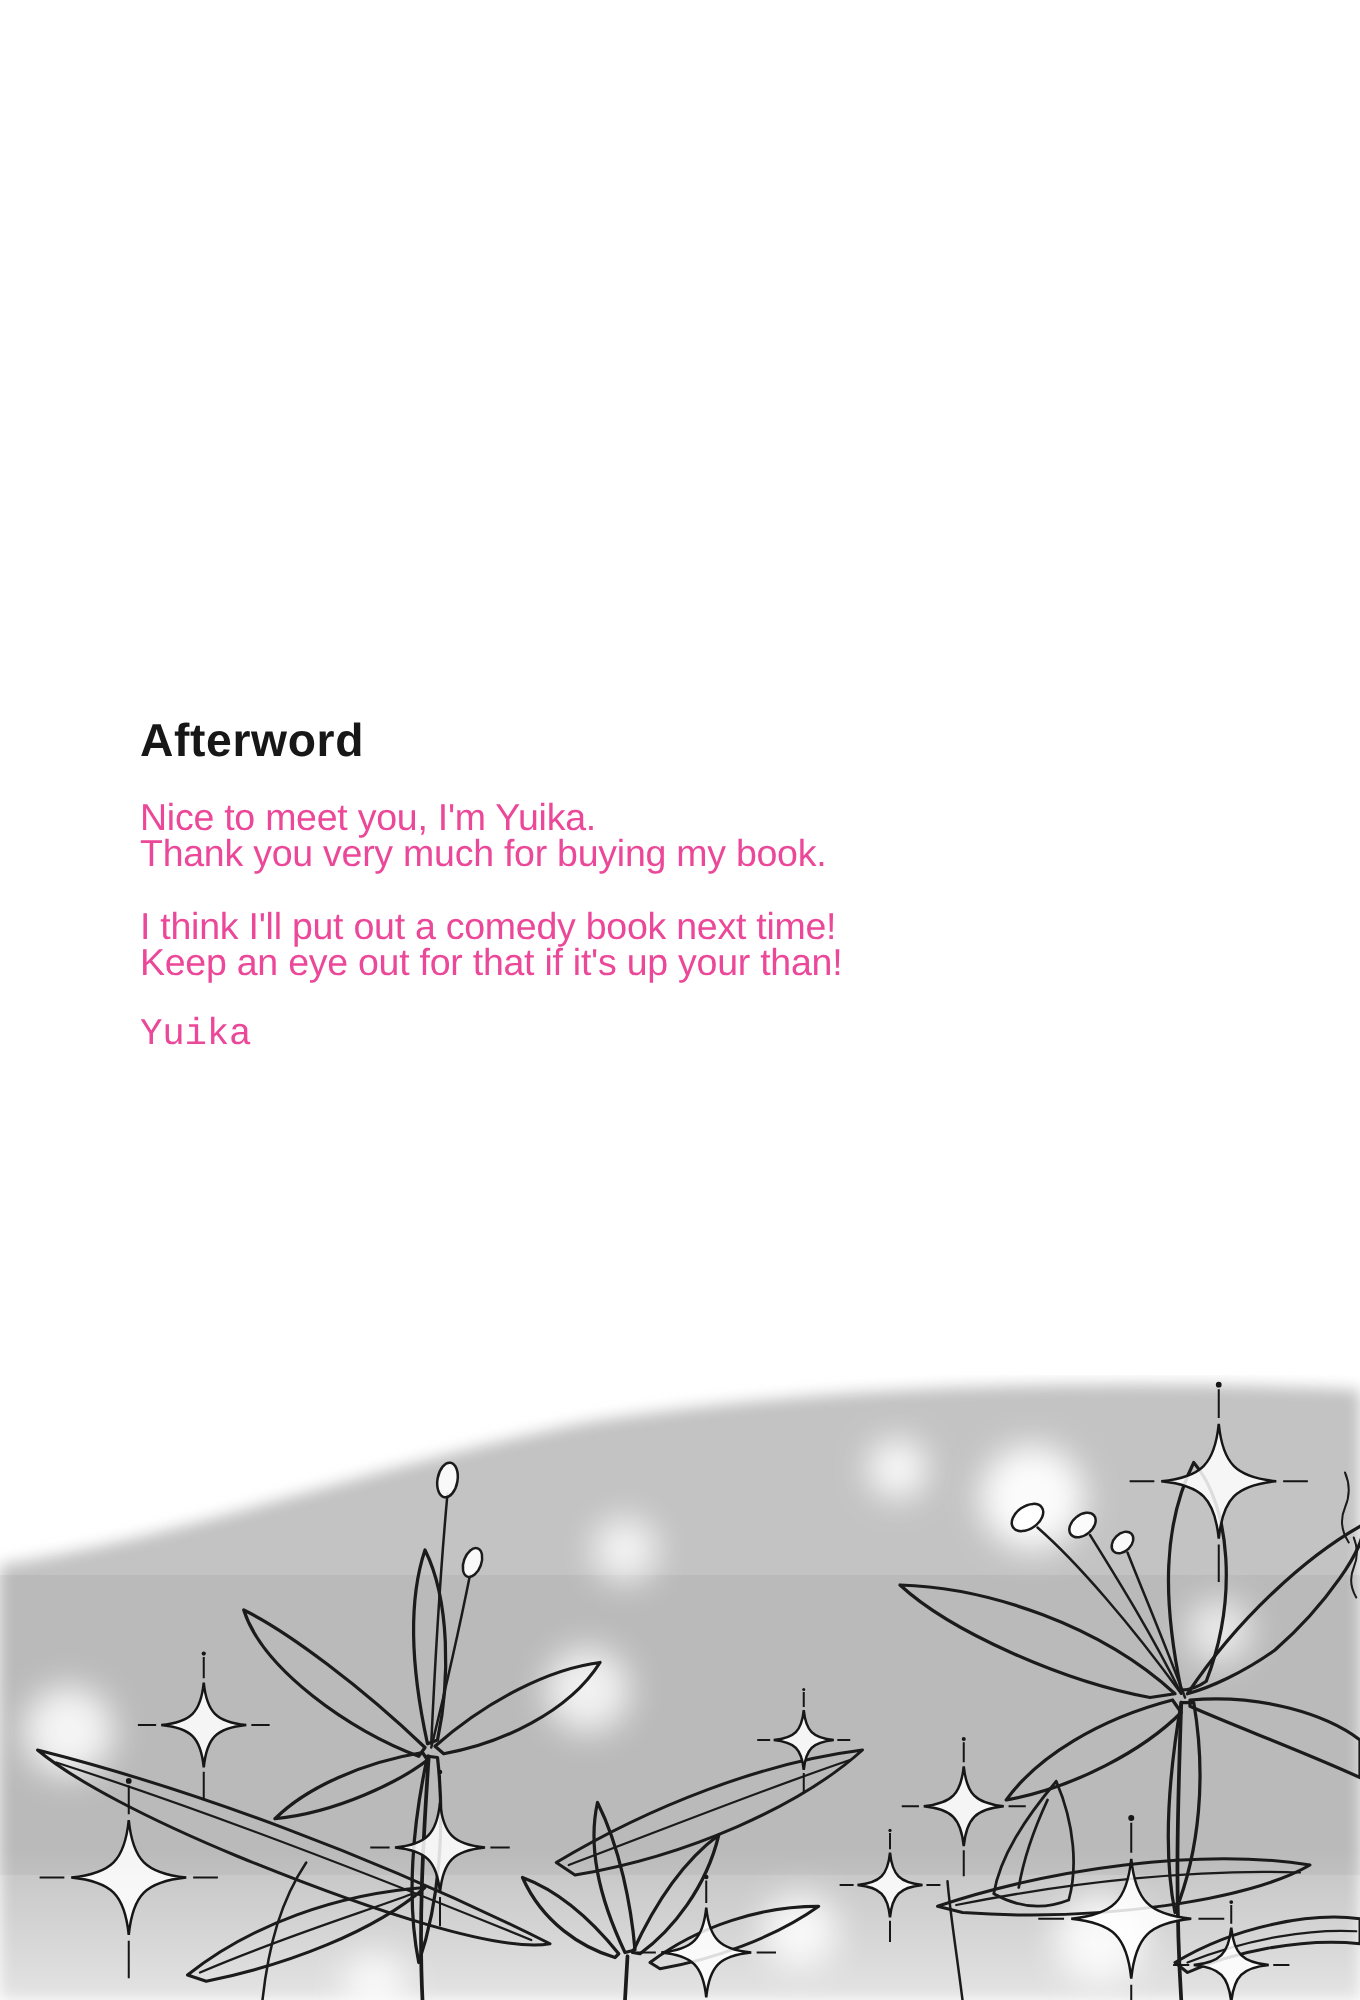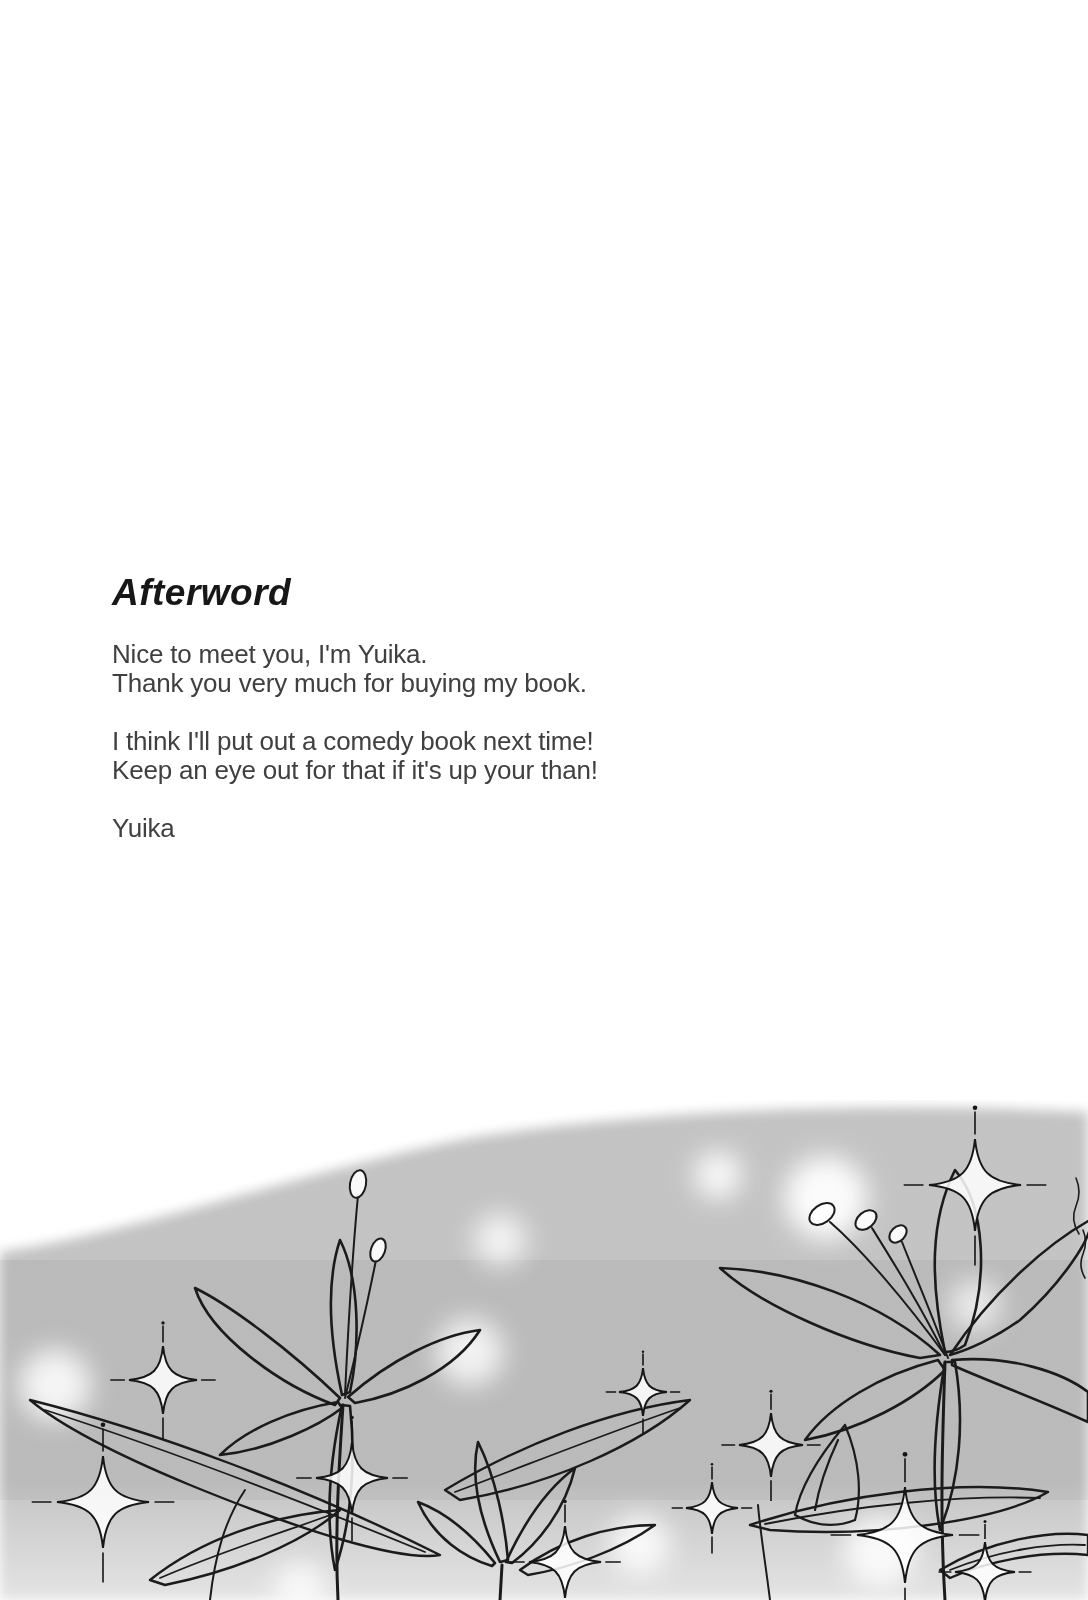--- a/index.html
+++ b/index.html
@@ -17,31 +17,30 @@
     left:112px;
     top:572px;
     width:900px;
   }
   .text-block h1{
     margin:0 0 26px 0;
     font-size:37px;
     font-weight:700;
     letter-spacing:0.5px;
     color:#171717;
-    font-style:italic;
   }
   .text-block p{
     margin:0 0 29px 0;
-    font-size:26px;
+    font-size:30px;
     line-height:29px;
     letter-spacing:-0.2px;
     white-space:pre-line;
-    color:#404040;
+    color:#ec4899;
   }
-  .text-block p.signature{margin-bottom:0;}
+  .text-block p.signature{margin-bottom:0;font-family:Liberation Mono, monospace;}
   .illustration{
     position:absolute;
     left:0;
     top:1100px;
     width:1088px;
     height:500px;
   }
 </style>
 </head>
 <body>

